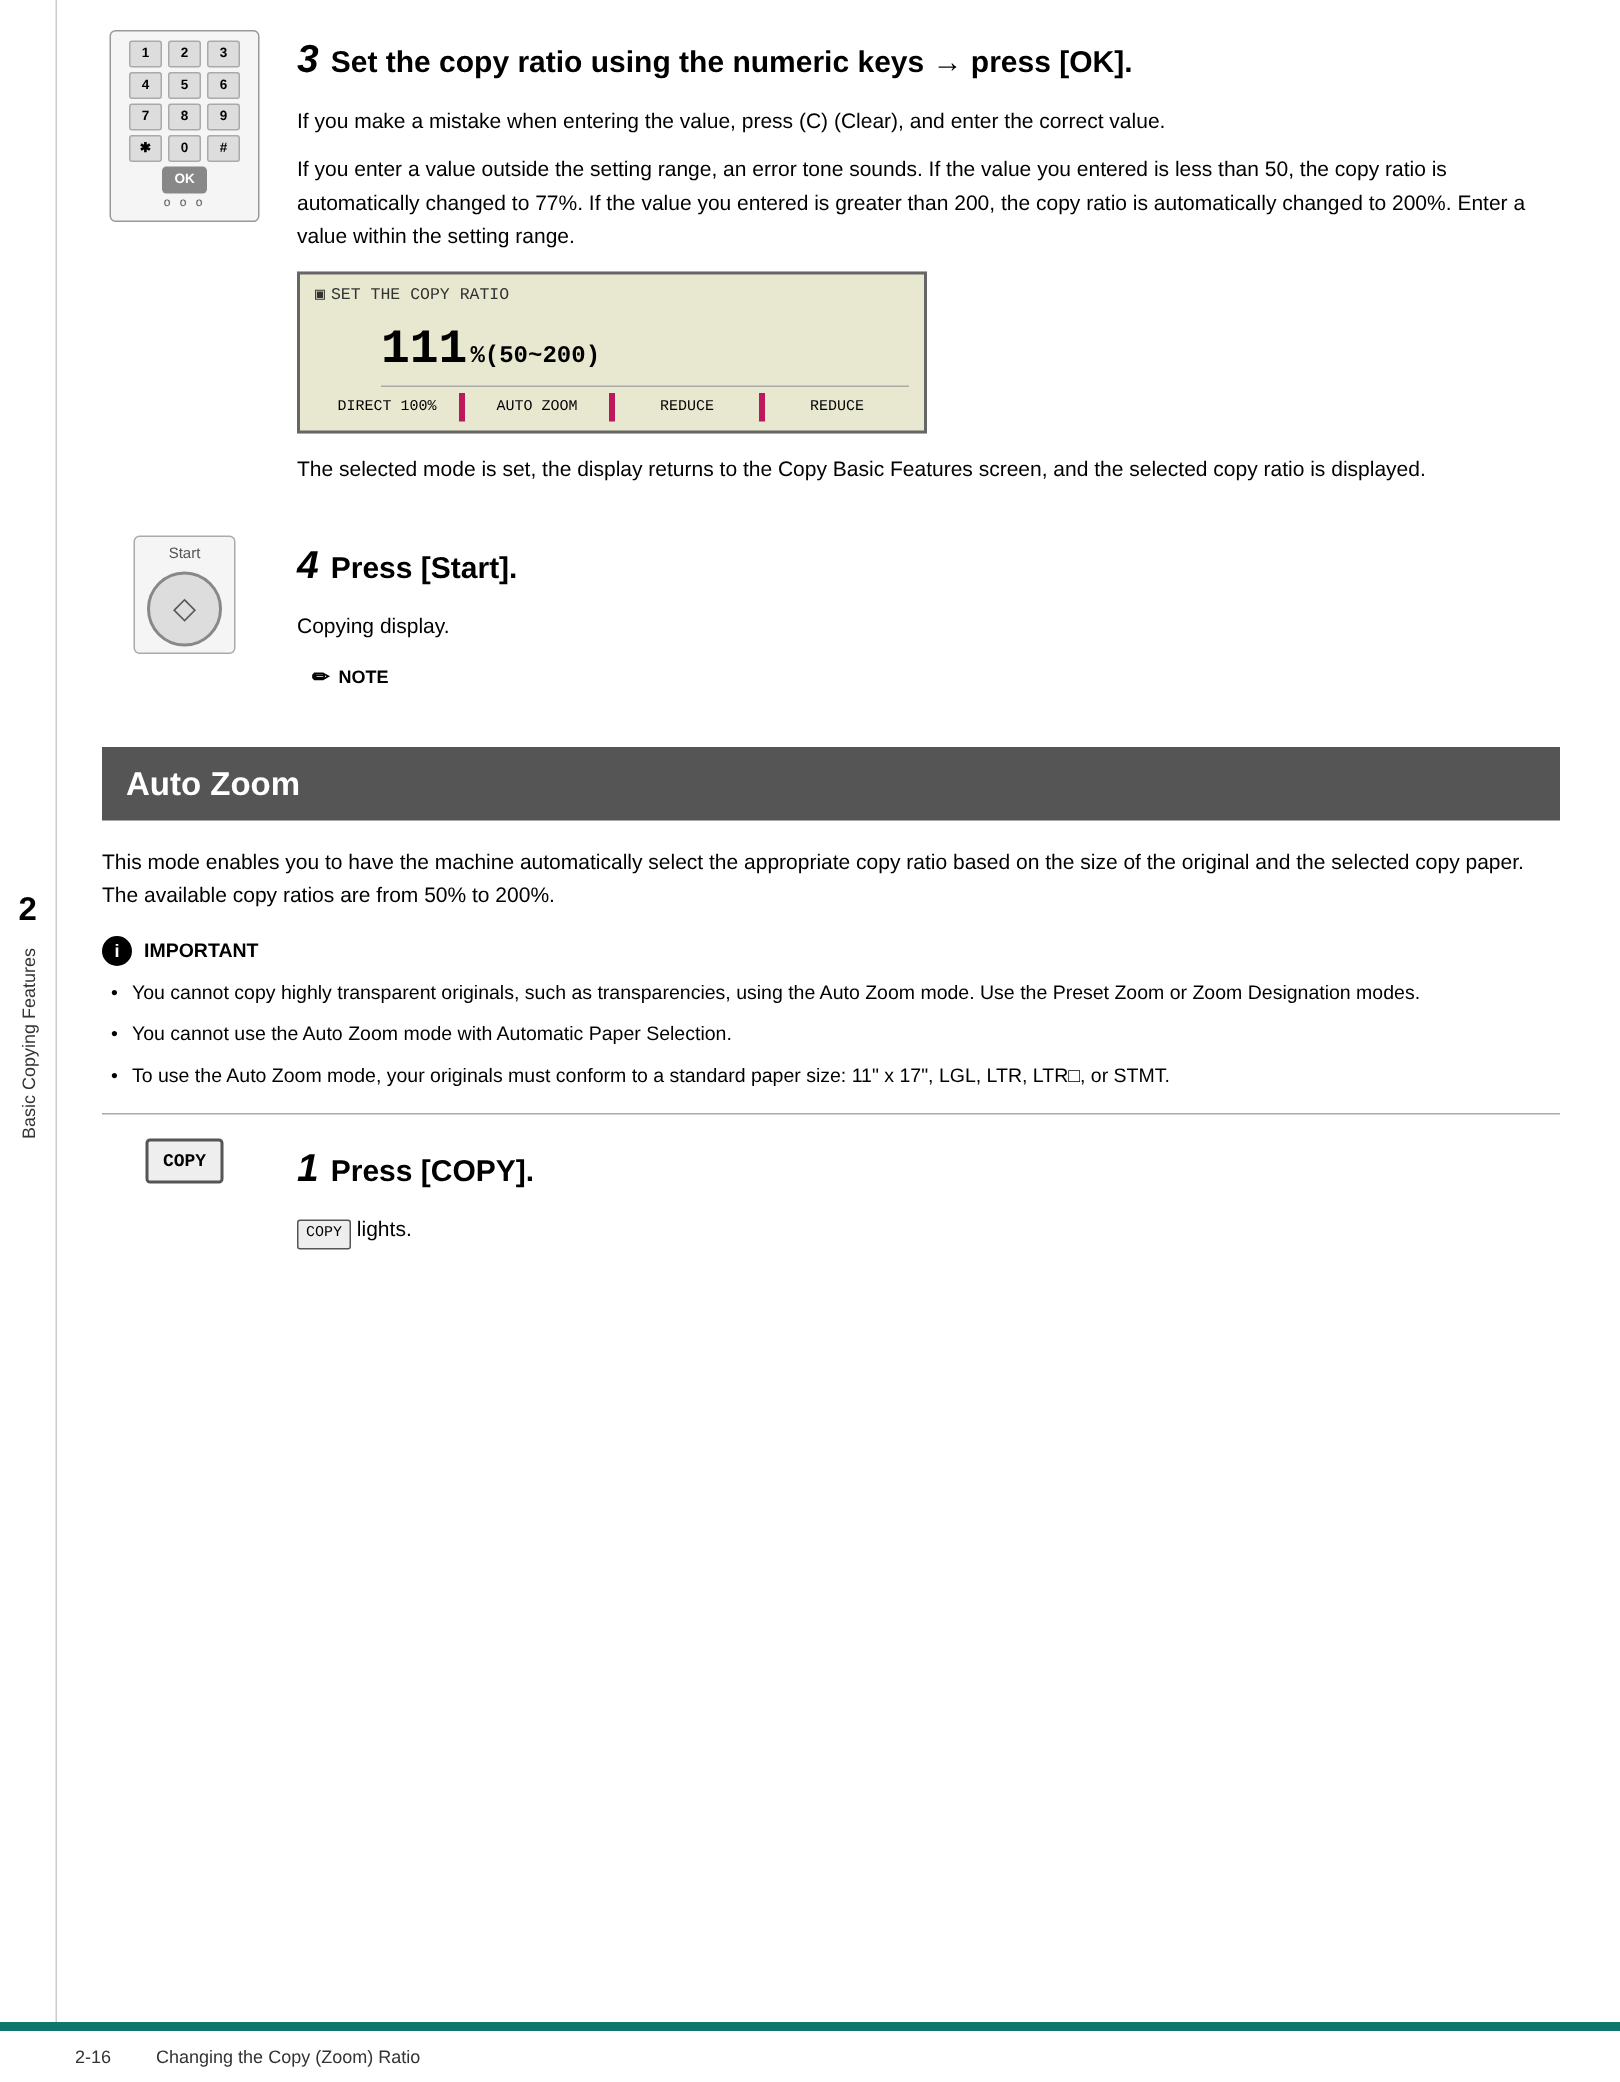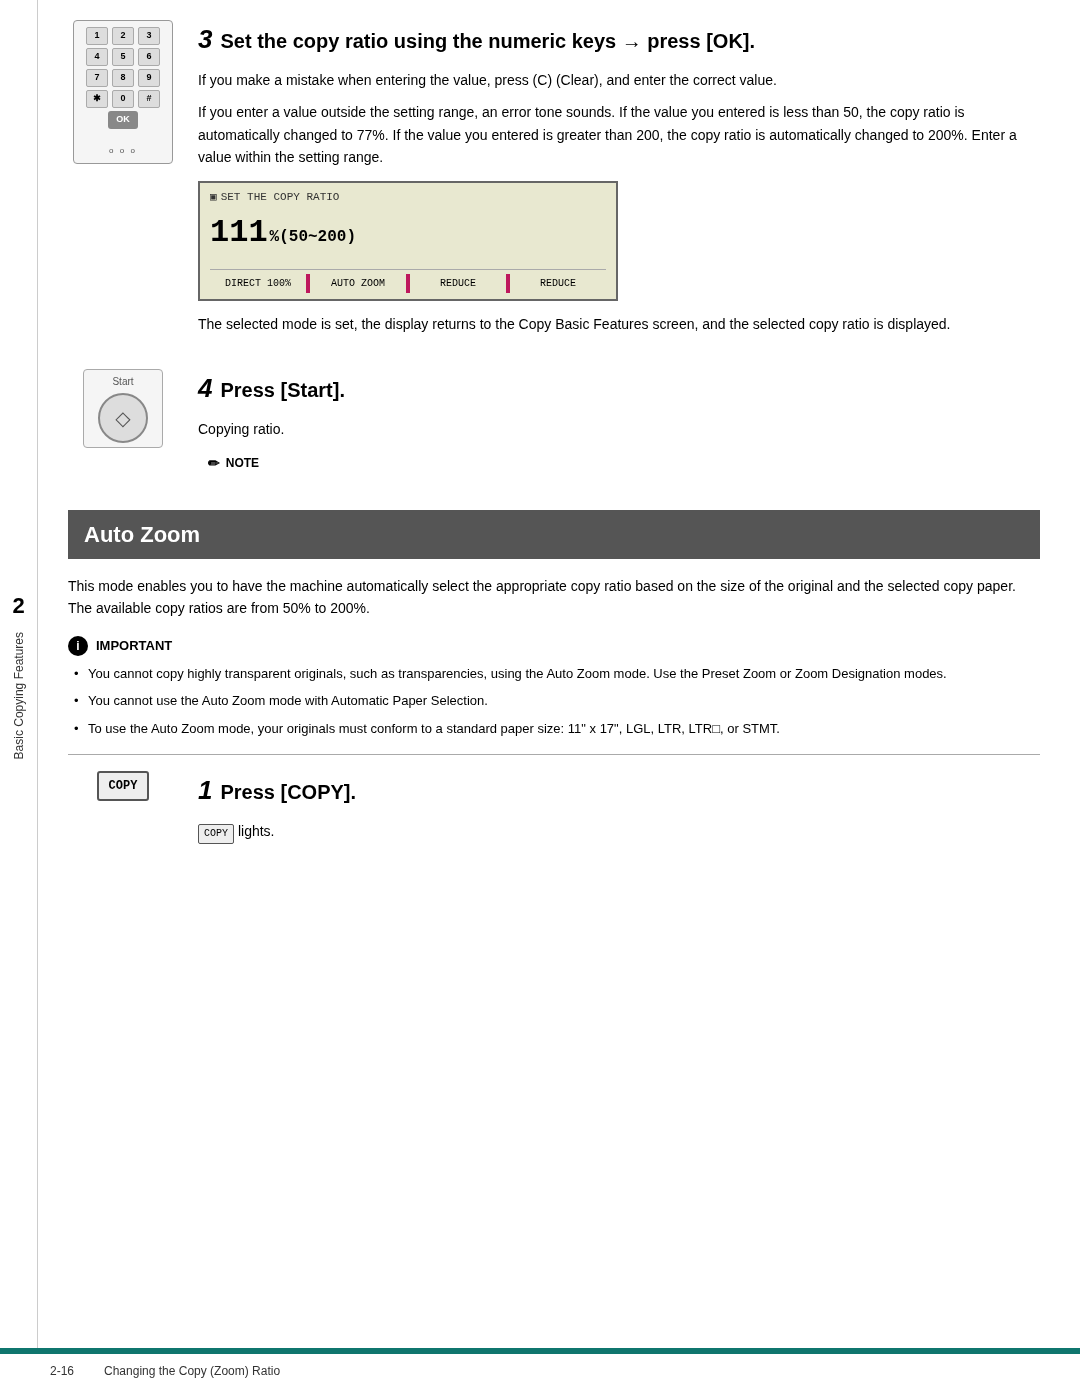--- a/index.html
+++ b/index.html
@@ -113,21 +113,21 @@
       font-weight: bold;
     }
     .keypad-ok {
       background: #888;
       color: #fff;
       border-radius: 3px;
       padding: 2px 8px;
       font-size: 9px;
       font-weight: bold;
       text-align: center;
-      margin: 3px auto 16px;
+      margin: 3px auto 0;
       width: 30px;
     }
     .keypad-dots {
       text-align: center;
       font-size: 8px;
       color: #555;
       letter-spacing: 2px;
     }
     
     .lcd-box {
@@ -146,22 +146,23 @@
       align-items: center;
       gap: 4px;
     }
     .lcd-value {
       font-size: 28px;
       font-weight: bold;
       display: flex;
       align-items: baseline;
       gap: 2px;
       border-bottom: 1px solid #aaa;
-      padding-bottom: 12px;
+      padding-bottom: 0;
       margin-bottom: 4px;
+      margin-left: 44px;
     }
     .lcd-value-num {
       font-size: 32px;
       font-weight: bold;
       font-family: 'Courier New', monospace;
     }
     .lcd-value-pct {
       font-size: 16px;
     }
     .lcd-buttons {
@@ -286,21 +287,21 @@
       content: "•";
       position: absolute;
       left: -14px;
     }
     
     .start-btn-img {
       border: 1px solid #aaa;
       border-radius: 4px;
       padding: 4px;
       background: #f5f5f5;
-      width: 80px;
+      width: 68px;
       text-align: center;
     }
     .start-label {
       font-size: 10px;
       color: #555;
       margin-bottom: 4px;
     }
     .start-circle {
       width: 50px;
       height: 50px;
@@ -426,21 +427,21 @@
           <div class="start-label">Start</div>
           <div class="start-circle">◇</div>
         </div>
       </div>
 
       <div class="step-content">
         <div class="step-heading">
           <span class="step-number">4</span>
           <span>Press [Start].</span>
         </div>
-        <p class="step-text">Copying ratio.</p>
+        <p class="step-text">Copying display.</p>
 
         <div class="note-section">
           <div class="note-header">
             <span class="note-icon">✏</span>
             <span>NOTE</span>
           </div>
         </div>
       </div>
     </div>
 

